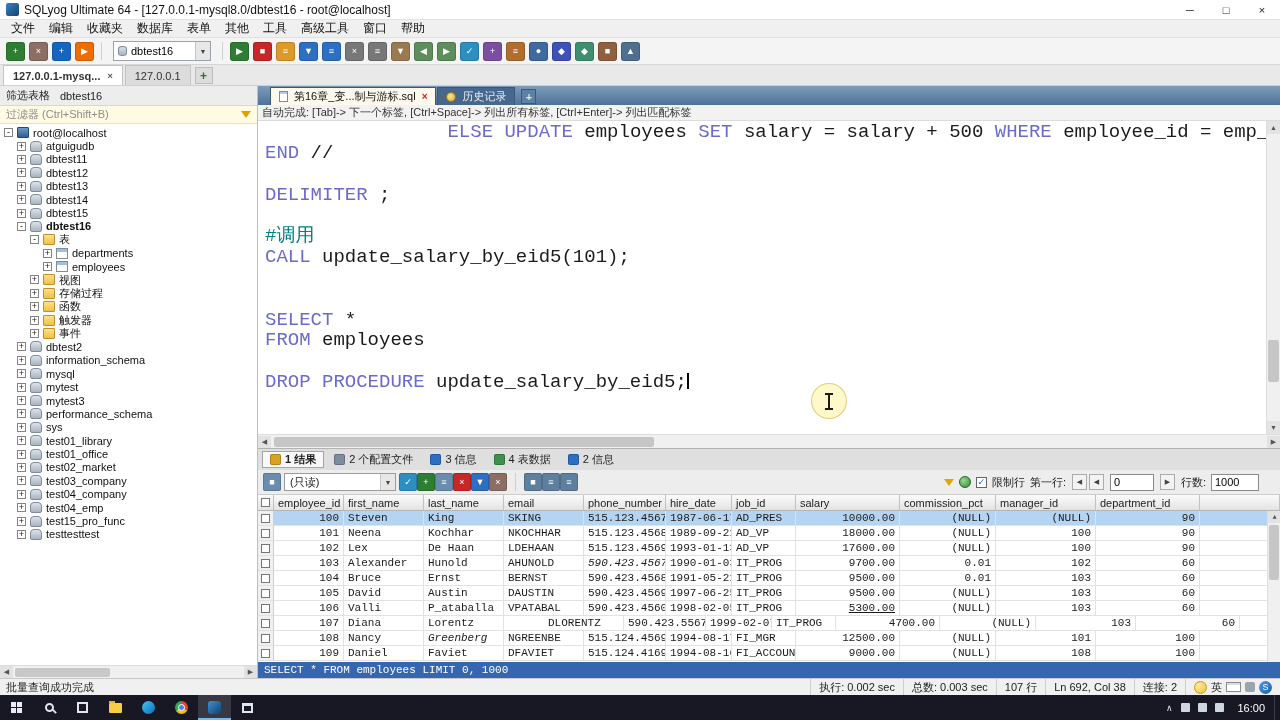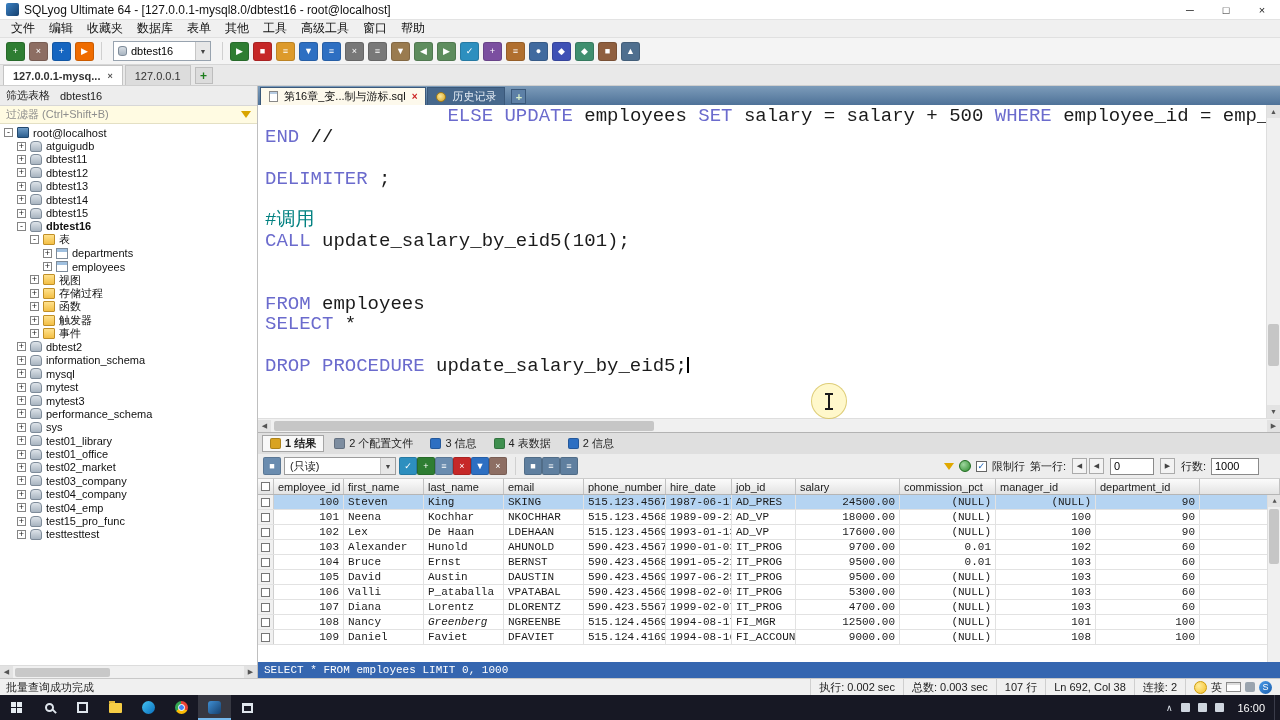--- a/index.html
+++ b/index.html
@@ -42,21 +42,21 @@
 .tico.server{background:linear-gradient(#6f9cc6,#2d5f8f);border:1px solid #23496e;border-radius:1px}
 .tico.db{background:linear-gradient(#dde3e9,#a8b4c0);border:1px solid #7e8b99;border-radius:4px 4px 2px 2px}
 .tico.folder{background:linear-gradient(#ffe18c,#f3bf45);border:1px solid #c08f27;border-radius:1px}
 .tico.table{background:#fff;border:1px solid #7e8b99;box-shadow:inset 0 3px 0 #9fc0e0}
 .sb-hscroll{flex:0 0 13px;background:#f0f0f0;border-top:1px solid #dcdcdc;display:flex;align-items:center}
 .scr-arr{width:13px;height:12px;background:#e2e2e2;color:#555;font-size:7px;display:flex;align-items:center;justify-content:center}
 .sb-thumb{width:95px;height:9px;background:#c8c8c8;border-radius:2px;margin-left:2px}
 .sb-track{flex:1}
 
 .rightpane{flex:1;min-width:0;display:flex;flex-direction:column;position:relative}
-.etabs{flex:0 0 19px;background:linear-gradient(#7d9cba,#4e7298);display:flex;align-items:flex-end;padding-left:2px}
+.etabs{flex:0 0 19px;background:linear-gradient(#7d9cba,#4e7298);display:flex;align-items:flex-end;padding-left:12px}
 .etab{height:18px;display:flex;align-items:center;gap:6px;padding:0 8px;font-size:11px;border:1px solid #3a587a;border-bottom:none;margin-right:1px}
 .etab.active{background:#fdf9ec;color:#111}
 .etab.inactive{background:#47688c;color:#e6edf5}
 .etab-close{color:#c22;font-weight:bold;font-size:10px}
 .doc-ico{width:9px;height:11px;background:#fff;border:1px solid #888;box-shadow:inset 0 2px 0 #b7cce2}
 .hist-ico{width:10px;height:10px;border-radius:50%;background:radial-gradient(circle at 40% 40%,#fbe89a,#d9a321);border:1px solid #a37a14}
 .etab-plus{width:15px;height:15px;margin:0 0 1px 5px;background:#5d80a6;color:#d9f0c9;font-weight:bold;font-size:11px;display:flex;align-items:center;justify-content:center;border:1px solid #3a587a}
 .hintbar{flex:0 0 16px;background:#f2f2f2;border-bottom:1px solid #dcdcdc;font-size:11px;color:#333;display:flex;align-items:center;padding-left:4px;white-space:nowrap;overflow:hidden}
 
 .editor-wrap{flex:0 0 313px;display:flex;background:#fff;overflow:hidden;position:relative}
@@ -398,34 +398,35 @@
             <div class="doc-ico"></div>
             <span>第16章_变...制与游标.sql</span>
             <span class="etab-close">×</span>
           </div>
           <div class="etab inactive">
             <div class="hist-ico"></div>
             <span>历史记录</span>
           </div>
           <div class="etab-plus">+</div>
         </div>
+      <div class="hintbar">自动完成: [Tab]-&gt; 下一个标签, [Ctrl+Space]-&gt; 列出所有标签, [Ctrl+Enter]-&gt; 列出匹配标签</div>
 
       <div class="editor-wrap">
         <div class="codearea" id="codearea">
             <div class="cline"><span class="t">                </span><span class="k">ELSE</span><span class="t"> </span><span class="k">UPDATE</span><span class="t"> employees </span><span class="k">SET</span><span class="t"> salary = salary + 500 </span><span class="k">WHERE</span><span class="t"> employee_id = emp_id;</span></div>
             <div class="cline"><span class="k">END</span><span class="t"> //</span></div>
             <div class="cline"></div>
             <div class="cline"><span class="k">DELIMITER</span><span class="t"> ;</span></div>
             <div class="cline"></div>
             <div class="cline"><span class="c">#调用</span></div>
             <div class="cline"><span class="k">CALL</span><span class="t"> update_salary_by_eid5(101);</span></div>
             <div class="cline"></div>
             <div class="cline"></div>
+            <div class="cline"><span class="k">SELECT</span><span class="t"> *</span></div>
             <div class="cline"><span class="k">FROM</span><span class="t"> employees</span></div>
-            <div class="cline"><span class="k">SELECT</span><span class="t"> *</span></div>
             <div class="cline"></div>
             <div class="cline"><span class="k">DROP</span><span class="t"> </span><span class="k">PROCEDURE</span><span class="t"> update_salary_by_eid5;</span><span class="caret"></span></div>
             <div class="cline"></div>
           </div>
         <div class="evscroll">
           <div class="arr up">▲</div>
           <div class="ev-thumb"></div>
           <div class="arr dn">▼</div>
         </div>
       </div>
@@ -527,21 +528,21 @@
               <div class="cbcell">
                 <div class="cbsq"></div>
               </div>
               <div class="gcell r" style="flex: 0 0 70px;">100</div>
               <div class="gcell" style="flex: 0 0 80px;">Steven</div>
               <div class="gcell" style="flex: 0 0 80px;">King</div>
               <div class="gcell" style="flex: 0 0 80px;">SKING</div>
               <div class="gcell" style="flex: 0 0 82px;">515.123.4567</div>
               <div class="gcell" style="flex: 0 0 66px;">1987-06-17</div>
               <div class="gcell" style="flex: 0 0 64px;">AD_PRES</div>
-              <div class="gcell r" style="flex: 0 0 104px;">24500.00</div>
+              <div class="gcell r" style="flex: 0 0 104px;">10000.00</div>
               <div class="gcell r" style="flex: 0 0 96px;">(NULL)</div>
               <div class="gcell r" style="flex: 0 0 100px;">(NULL)</div>
               <div class="gcell r" style="flex: 0 0 104px;">90</div>
             </div>
             <div class="grow">
               <div class="cbcell">
                 <div class="cbsq"></div>
               </div>
               <div class="gcell r" style="flex: 0 0 70px;">101</div>
               <div class="gcell" style="flex: 0 0 80px;">Neena</div>
@@ -572,21 +573,21 @@
               <div class="gcell r" style="flex: 0 0 104px;">90</div>
             </div>
             <div class="grow">
               <div class="cbcell">
                 <div class="cbsq"></div>
               </div>
               <div class="gcell r" style="flex: 0 0 70px;">103</div>
               <div class="gcell" style="flex: 0 0 80px;">Alexander</div>
               <div class="gcell" style="flex: 0 0 80px;">Hunold</div>
               <div class="gcell" style="flex: 0 0 80px;">AHUNOLD</div>
-              <div class="gcell" style="flex: 0 0 82px;">590.423.4567</div>
+              <div class="gcell" style="flex: 0 0 82px; font-style: italic;">590.423.4567</div>
               <div class="gcell" style="flex: 0 0 66px;">1990-01-03</div>
               <div class="gcell" style="flex: 0 0 64px;">IT_PROG</div>
               <div class="gcell r" style="flex: 0 0 104px;">9700.00</div>
               <div class="gcell r" style="flex: 0 0 96px;">0.01</div>
               <div class="gcell r" style="flex: 0 0 100px;">102</div>
               <div class="gcell r" style="flex: 0 0 104px;">60</div>
             </div>
             <div class="grow">
               <div class="cbcell">
                 <div class="cbsq"></div>
@@ -623,33 +624,33 @@
               <div class="cbcell">
                 <div class="cbsq"></div>
               </div>
               <div class="gcell r" style="flex: 0 0 70px;">106</div>
               <div class="gcell" style="flex: 0 0 80px;">Valli</div>
               <div class="gcell" style="flex: 0 0 80px;">P_ataballa</div>
               <div class="gcell" style="flex: 0 0 80px;">VPATABAL</div>
               <div class="gcell" style="flex: 0 0 82px;">590.423.4560</div>
               <div class="gcell" style="flex: 0 0 66px;">1998-02-05</div>
               <div class="gcell" style="flex: 0 0 64px;">IT_PROG</div>
-              <div class="gcell r" style="flex: 0 0 104px;">5300.00</div>
+              <div class="gcell r" style="flex: 0 0 104px; text-decoration: underline;">5300.00</div>
               <div class="gcell r" style="flex: 0 0 96px;">(NULL)</div>
               <div class="gcell r" style="flex: 0 0 100px;">103</div>
               <div class="gcell r" style="flex: 0 0 104px;">60</div>
             </div>
             <div class="grow">
               <div class="cbcell">
                 <div class="cbsq"></div>
               </div>
               <div class="gcell r" style="flex: 0 0 70px;">107</div>
               <div class="gcell" style="flex: 0 0 80px;">Diana</div>
               <div class="gcell" style="flex: 0 0 80px;">Lorentz</div>
-              <div class="gcell" style="flex: 0 0 80px;">DLORENTZ</div>
+              <div class="gcell" style="flex: 0 0 80px; margin-left: 40px;">DLORENTZ</div>
               <div class="gcell" style="flex: 0 0 82px;">590.423.5567</div>
               <div class="gcell" style="flex: 0 0 66px;">1999-02-07</div>
               <div class="gcell" style="flex: 0 0 64px;">IT_PROG</div>
               <div class="gcell r" style="flex: 0 0 104px;">4700.00</div>
               <div class="gcell r" style="flex: 0 0 96px;">(NULL)</div>
               <div class="gcell r" style="flex: 0 0 100px;">103</div>
               <div class="gcell r" style="flex: 0 0 104px;">60</div>
             </div>
             <div class="grow">
               <div class="cbcell">

